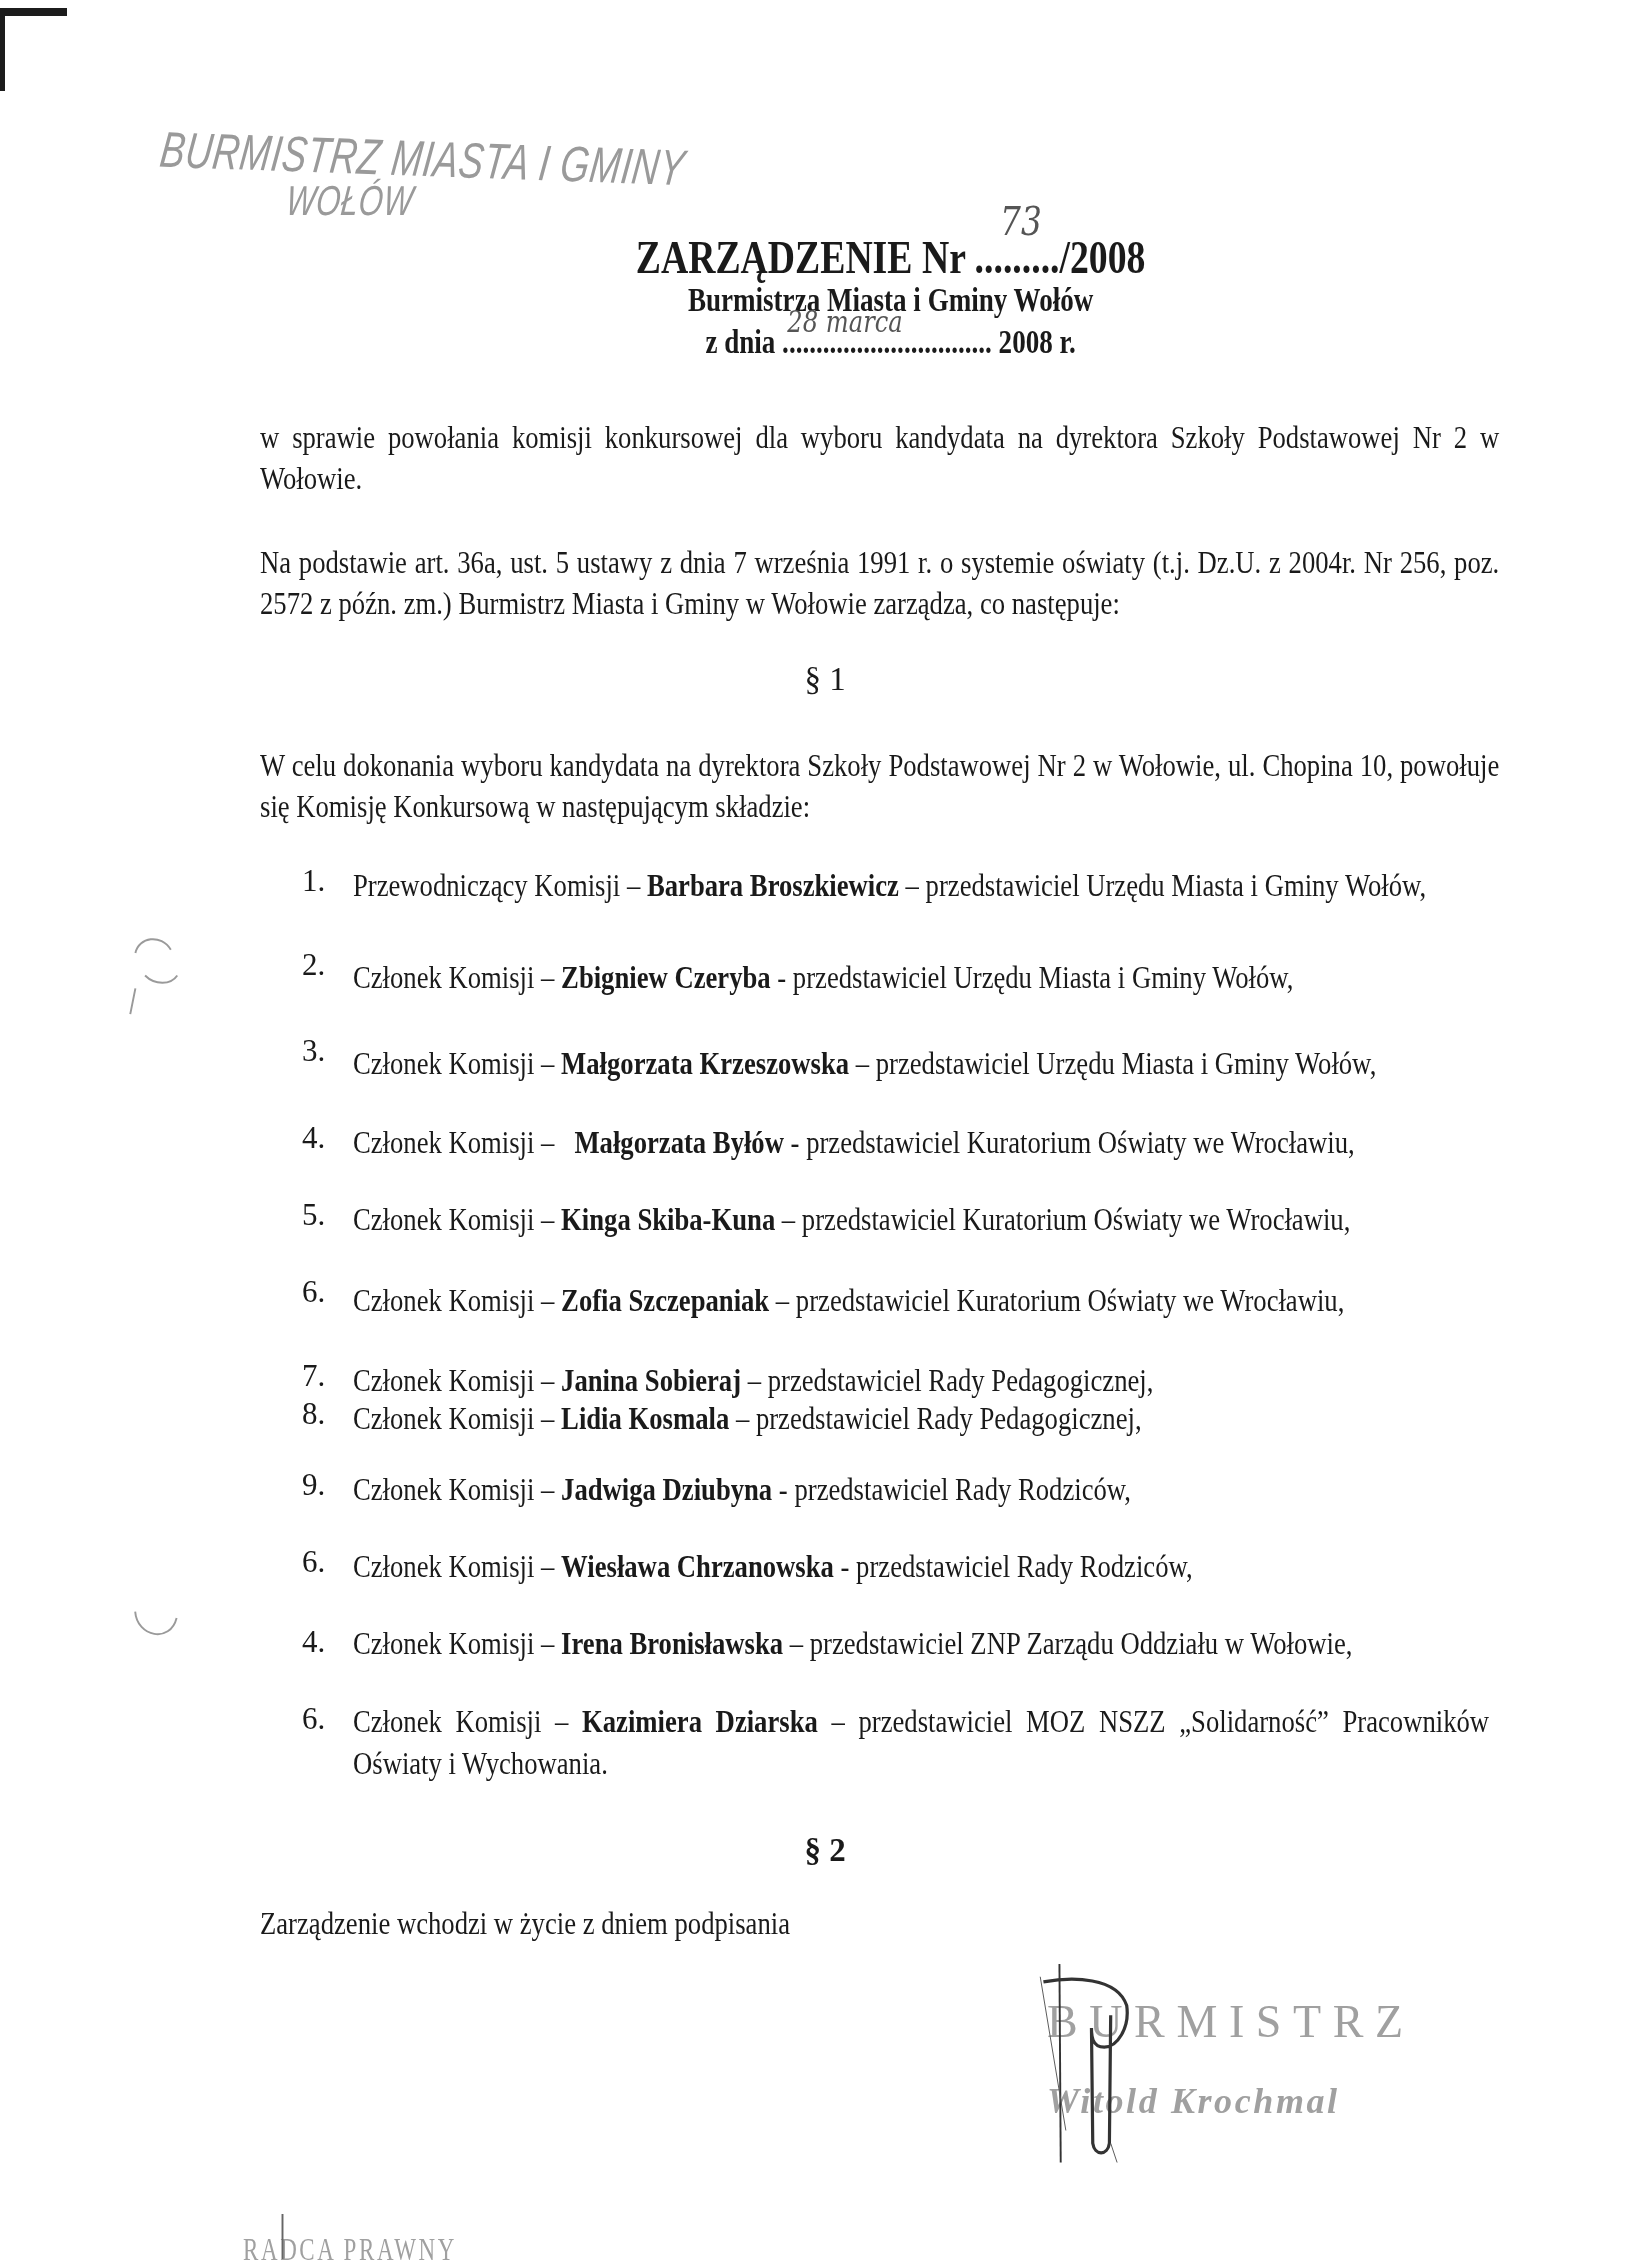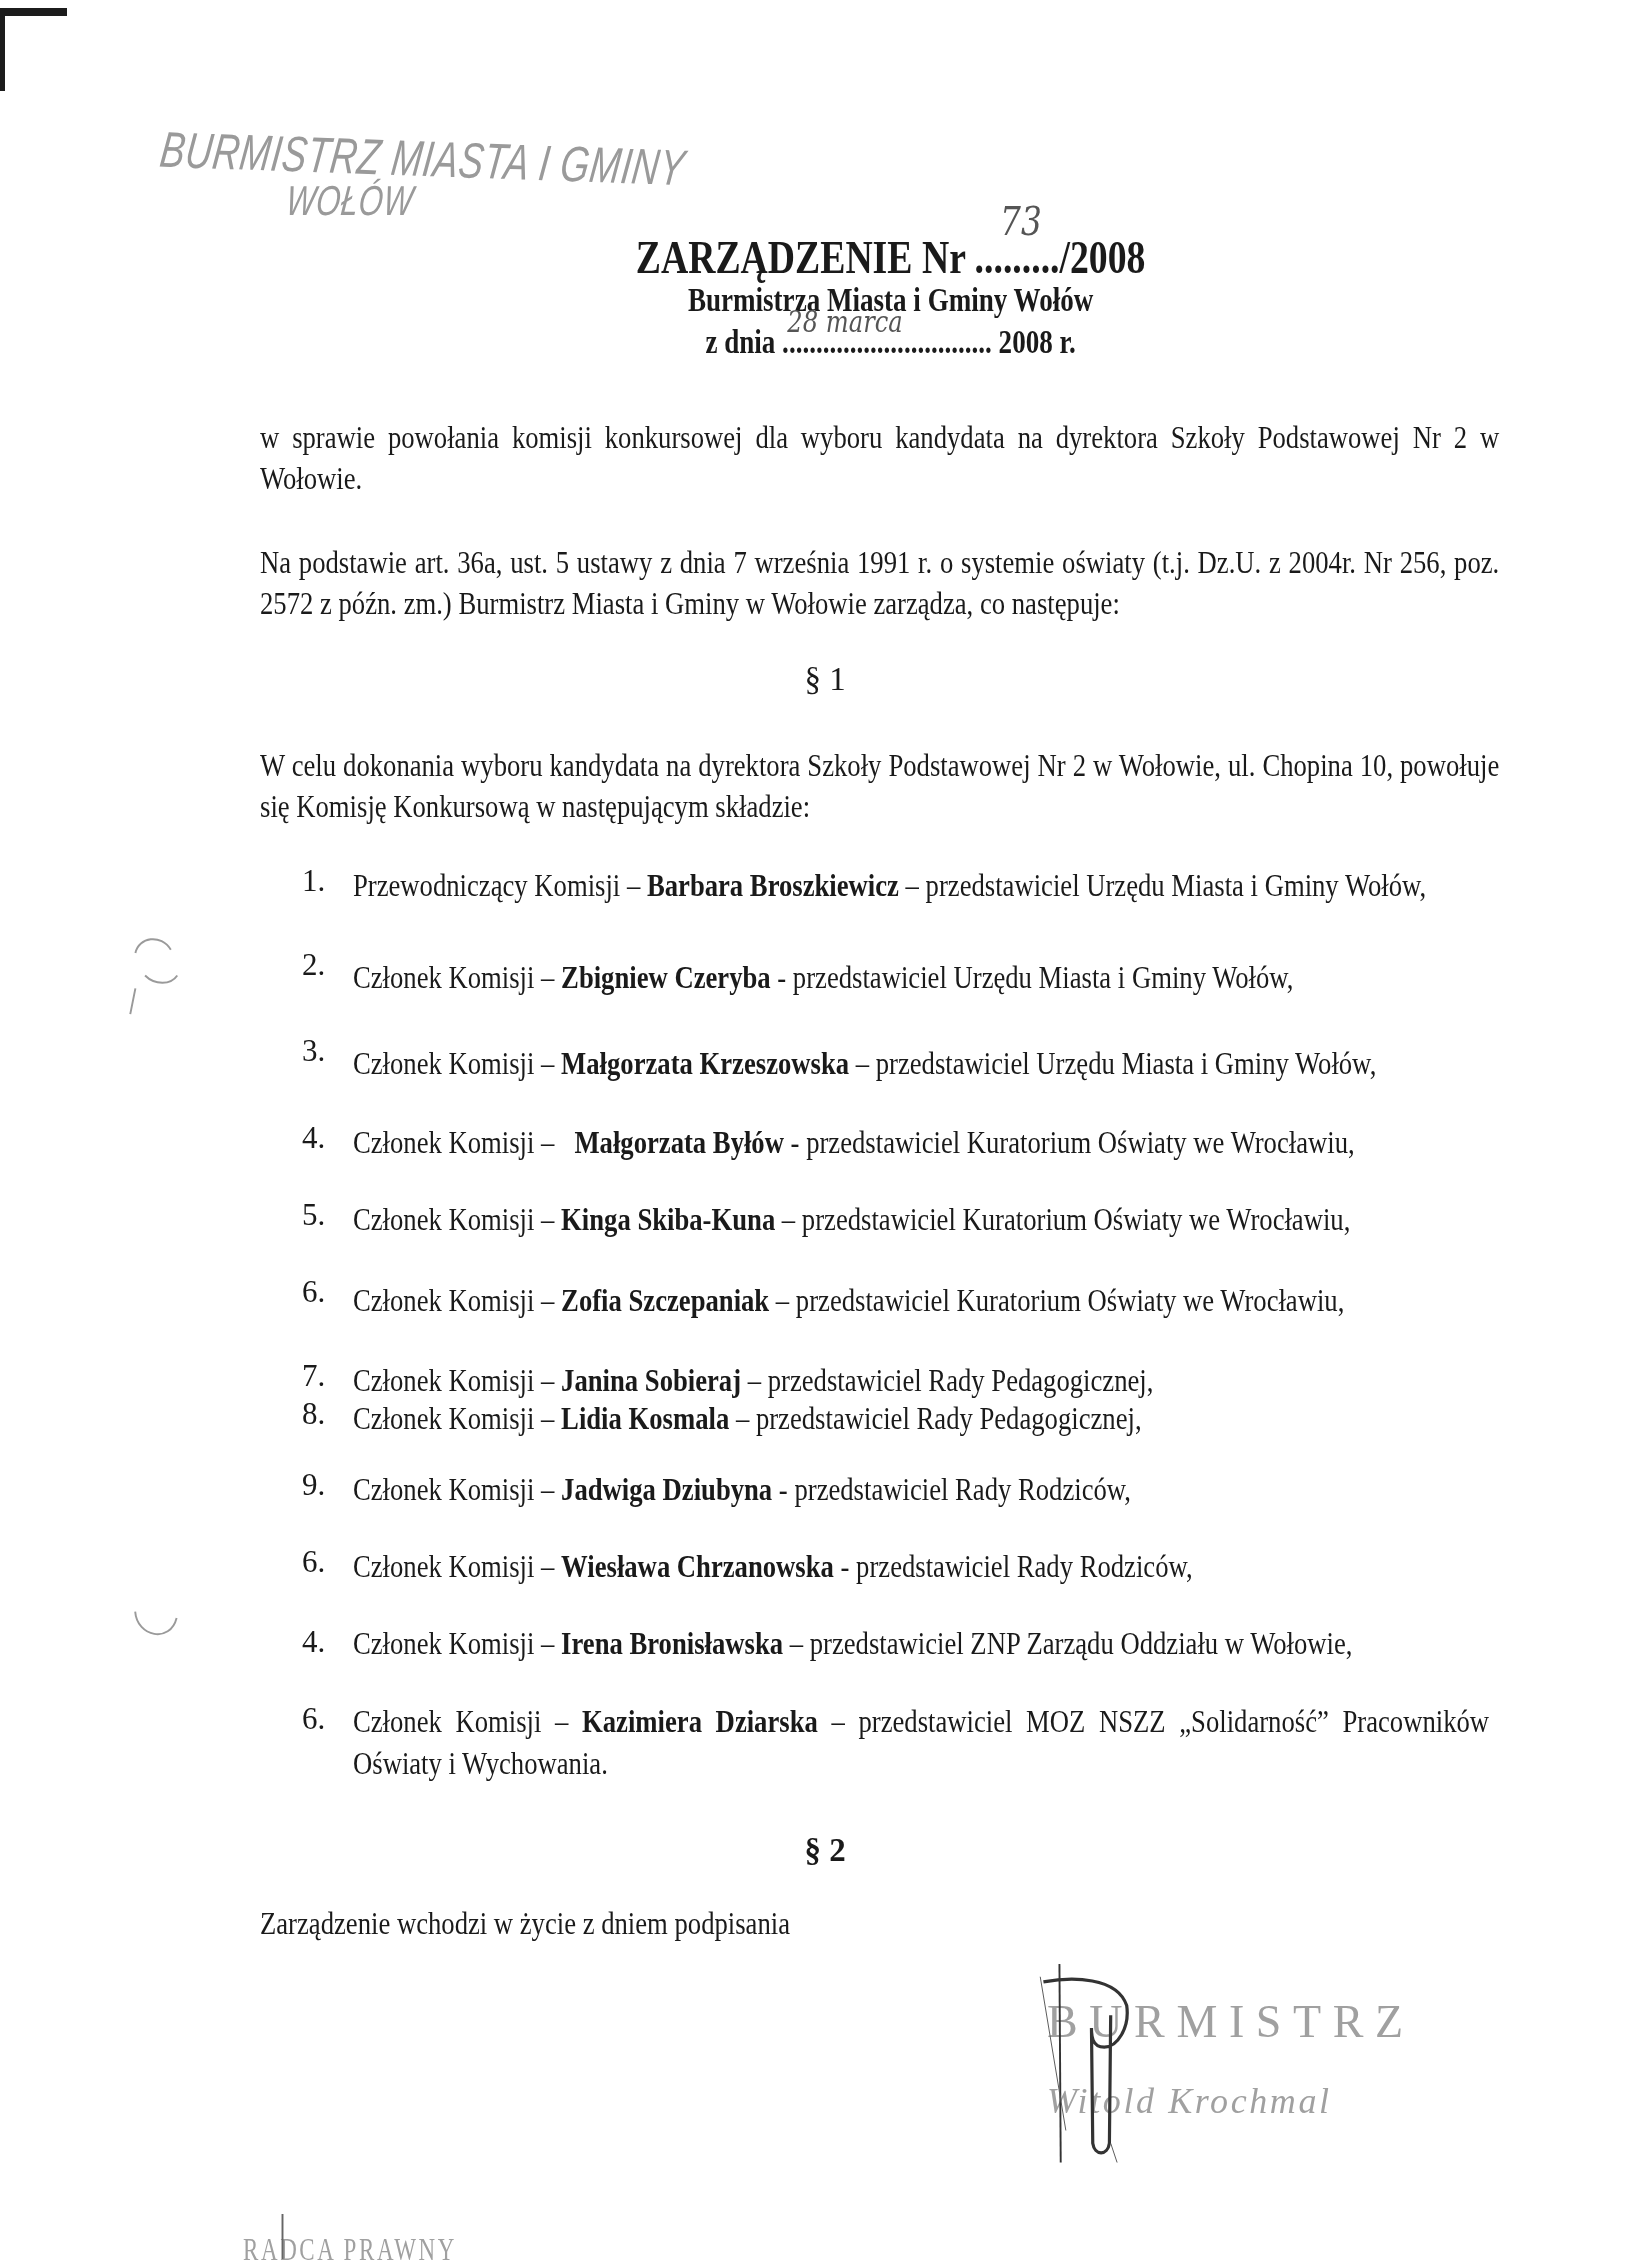--- a/index.html
+++ b/index.html
@@ -28,21 +28,21 @@
 
   .list { left:302px; width:1187px; font-size:31px; }
   .item { position:absolute; left:0; width:1187px; }
   .item .num { position:absolute; left:0; width:51px; }
   .item .body { position:absolute; left:51px; width:1136px; line-height:46px; text-align:justify;
                 transform:scaleX(0.86); transform-origin:left top; width:1321px; }
   .item b { font-weight:bold; }
 
   .sig-stamp { font-family:"Liberation Serif", "DejaVu Serif", serif; color:#a0a0a0; }
   .sig-title { left:1047px; top:1995px; font-size:46px; letter-spacing:11.6px; }
-  .sig-name  { left:1047px; top:2080px; font-size:36px; font-style:italic; letter-spacing:2.6px; }
+  .sig-name  { left:1047px; top:2080px; font-size:36px; font-style:italic; letter-spacing:2.6px;font-weight:bold; }
   .radca { left:243px; top:2232px; font-size:23px; color:#a0a0a0; letter-spacing:2.6px;
            transform:scaleY(1.4); transform-origin:left top; }
   .margin-mark { stroke:#9a9a9a; fill:none; }
 </style>
 </head>
 <body>
 
 <div class="abs corner-mark-h"></div>
 <div class="abs corner-mark-v"></div>
 

